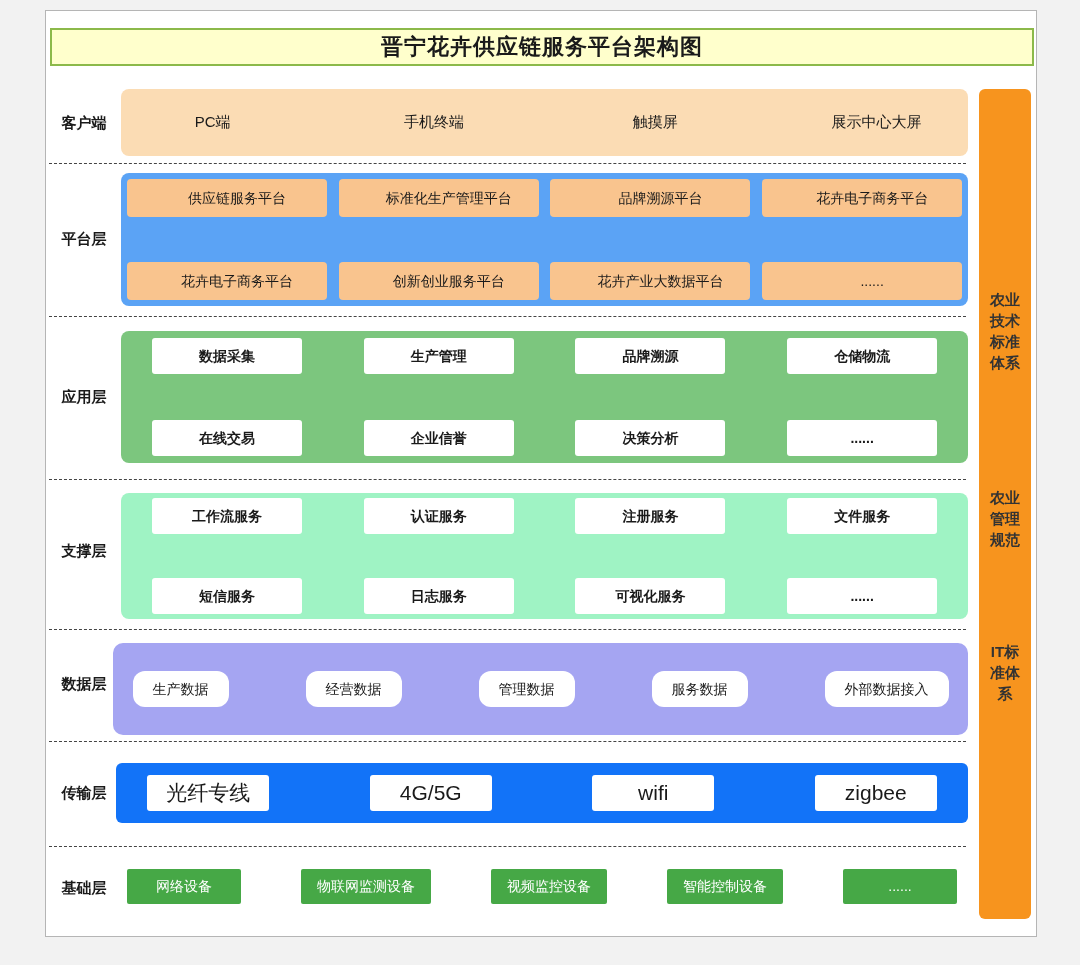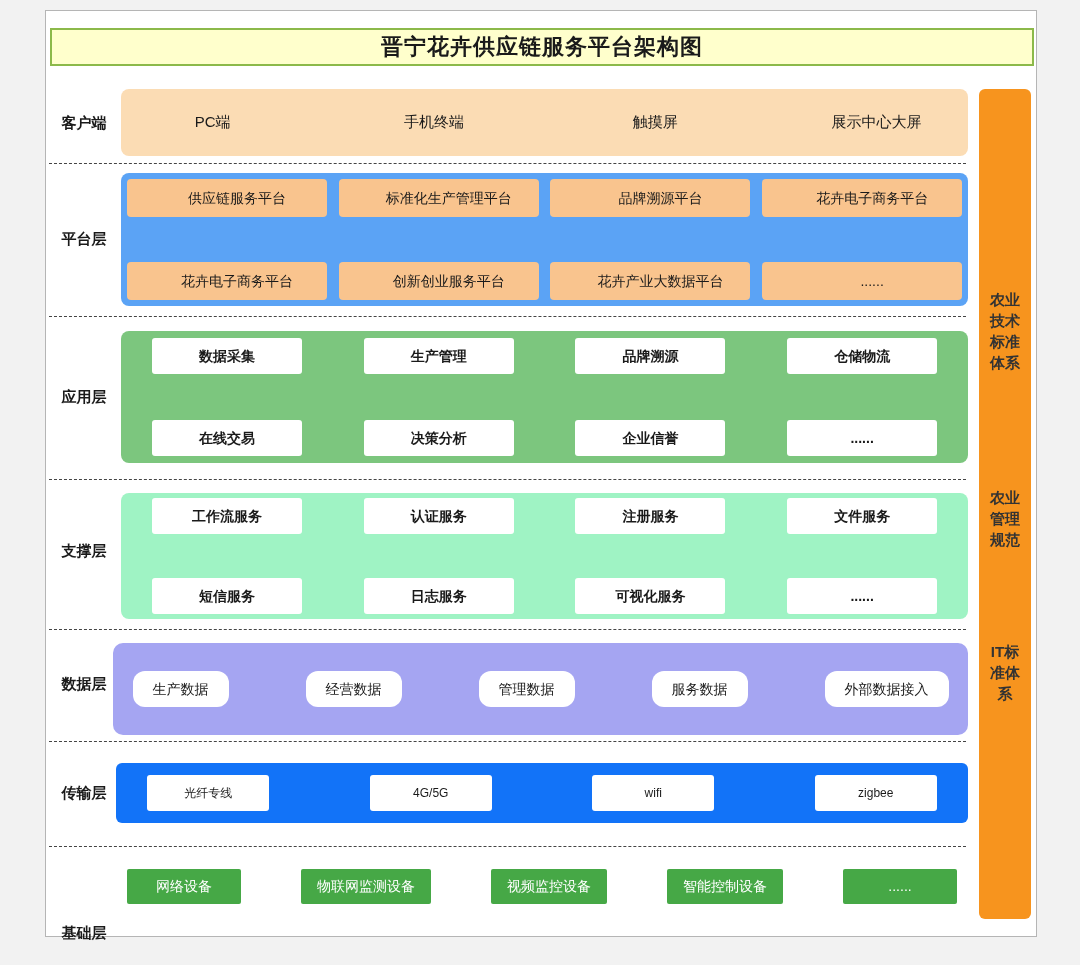--- a/index.html
+++ b/index.html
@@ -65,21 +65,21 @@
   .box-white{
     width:150px;height:36px;line-height:36px;text-align:center;
     background:#ffffff;border-radius:3px;font-size:14px;font-weight:bold;
   }
   .box-pill{
     height:36px;line-height:36px;padding:0 20px;text-align:center;
     background:#ffffff;border-radius:12px;font-size:14px;
   }
   .box-trans{
     width:122px;height:36px;line-height:36px;text-align:center;
-    background:#ffffff;border-radius:3px;font-size:12px;
+    background:#ffffff;border-radius:3px;font-size:21px;
   }
   .box-green{
     height:35px;line-height:35px;padding:0 16px;text-align:center;
     background:#46a846;color:#ffffff;border-radius:2px;font-size:14px;min-width:82px;
   }
   .sidebar{
     position:absolute;left:933px;top:78px;width:52px;height:830px;
     background:#f7941e;border-radius:6px;
   }
   .side-group{
@@ -93,21 +93,21 @@
 <div class="page">
 
   <div class="title-bar">晋宁花卉供应链服务平台架构图</div>
 
   <div class="layer-label" style="top:102px">客户端</div>
   <div class="layer-label" style="top:218px">平台层</div>
   <div class="layer-label" style="top:376px">应用层</div>
   <div class="layer-label" style="top:530px">支撑层</div>
   <div class="layer-label" style="top:663px">数据层</div>
   <div class="layer-label" style="top:772px">传输层</div>
-  <div class="layer-label" style="top:912px">基础层</div>
+  <div class="layer-label" style="top:867px">基础层</div>
 
   <div class="dash" style="top:152px"></div>
   <div class="dash" style="top:305px"></div>
   <div class="dash" style="top:468px"></div>
   <div class="dash" style="top:618px"></div>
   <div class="dash" style="top:730px"></div>
   <div class="dash" style="top:835px"></div>
 
   <div class="band band-client">
     <span class="client-item">PC端</span>
@@ -133,22 +133,22 @@
 
   <div class="band band-application">
     <div class="row">
       <div class="box-white">数据采集</div>
       <div class="box-white">生产管理</div>
       <div class="box-white">品牌溯源</div>
       <div class="box-white">仓储物流</div>
     </div>
     <div class="row">
       <div class="box-white">在线交易</div>
+      <div class="box-white">企业信誉</div>
       <div class="box-white">决策分析</div>
-      <div class="box-white">企业信誉</div>
       <div class="box-white">......</div>
     </div>
   </div>
 
   <div class="band band-support">
     <div class="row">
       <div class="box-white">工作流服务</div>
       <div class="box-white">认证服务</div>
       <div class="box-white">注册服务</div>
       <div class="box-white">文件服务</div>

